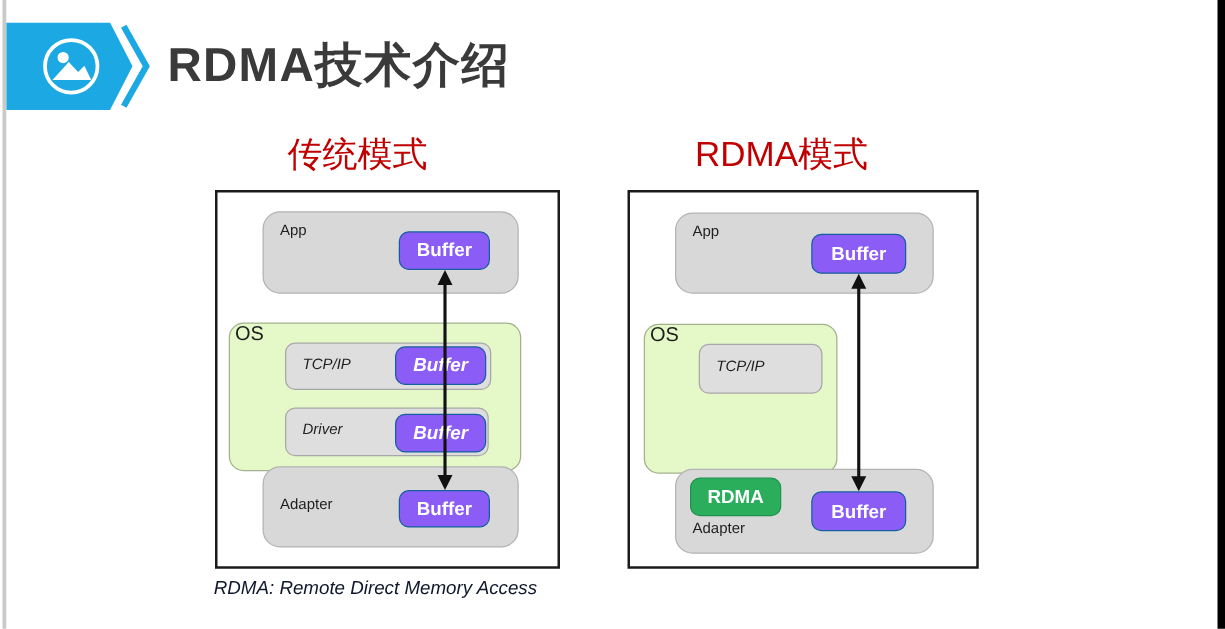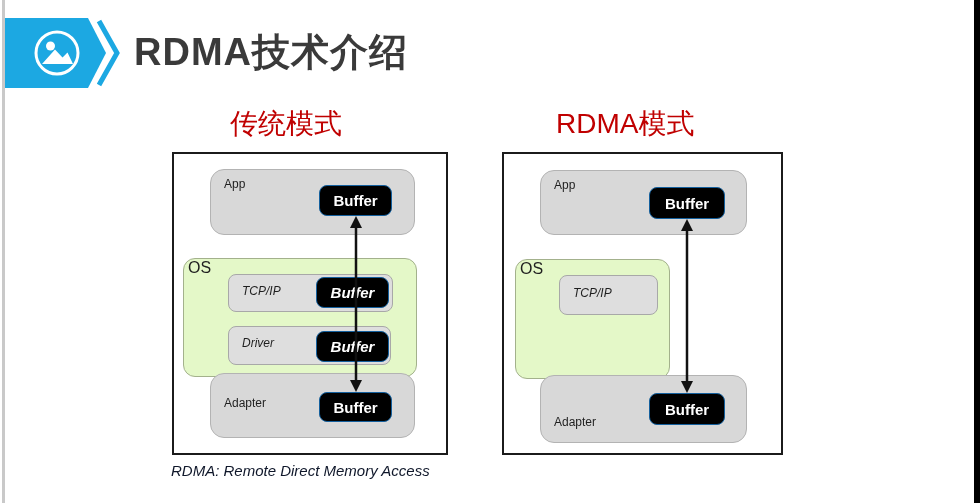--- a/index.html
+++ b/index.html
@@ -28,21 +28,21 @@
   .panel.right{left:502px;width:281px;}
 
   .gbox{position:absolute;background:#d8d8d8;border:1px solid #b3b3b3;border-radius:14px;box-sizing:border-box;}
   .inner-gbox{position:absolute;background:#dedede;border:1px solid #a8a8a8;border-radius:8px;box-sizing:border-box;font-style:italic;}
   .osbox{position:absolute;background:#e4f8c8;border:1px solid #a3b18c;border-radius:12px;box-sizing:border-box;margin-top:12px;}
 
   .box-label{position:absolute;left:13px;top:7px;font-size:12px;color:#1f1f1f;white-space:nowrap;}
   .os-label{position:absolute;left:4px;top:0px;font-size:16px;color:#1f1f1f;}
 
   .buffer{
-    position:absolute;background:#000000;border:1px solid #14609e;border-radius:8px;
+    position:absolute;background:#8b5cf6;border:1px solid #14609e;border-radius:8px;
     color:#fff;font-size:15px;font-weight:700;display:flex;align-items:center;justify-content:center;
     box-sizing:border-box;
   }
   .rdma-chip{
     position:absolute;background:#2bae5c;border:1px solid #219150;border-radius:8px;
     color:#fff;font-size:15px;font-weight:700;display:flex;align-items:center;justify-content:center;
     box-sizing:border-box;
   }
 
   .arrow-svg{position:absolute;left:0;top:0;z-index:5;pointer-events:none;}
@@ -133,20 +133,21 @@
   </div>
 
   <div class="osbox os-box">
     <span class="os-label">OS</span>
     <div class="inner-gbox tcpip-box">
       <span class="box-label row-label">TCP/IP</span>
     </div>
   </div>
 
   <div class="gbox adapter-box">
+    <div class="rdma-chip">RDMA</div>
     <span class="box-label adapter-label">Adapter</span>
     <div class="buffer adapter-buffer">Buffer</div>
   </div>
 
   <svg class="arrow-svg" width="277" height="299">
     <line x1="183" y1="75" x2="183" y2="229" stroke="#111111" stroke-width="2.5"></line>
     <polygon points="183,65 177,77 189,77" fill="#111111"></polygon>
     <polygon points="183,239 177,227 189,227" fill="#111111"></polygon>
   </svg>
 </div>

